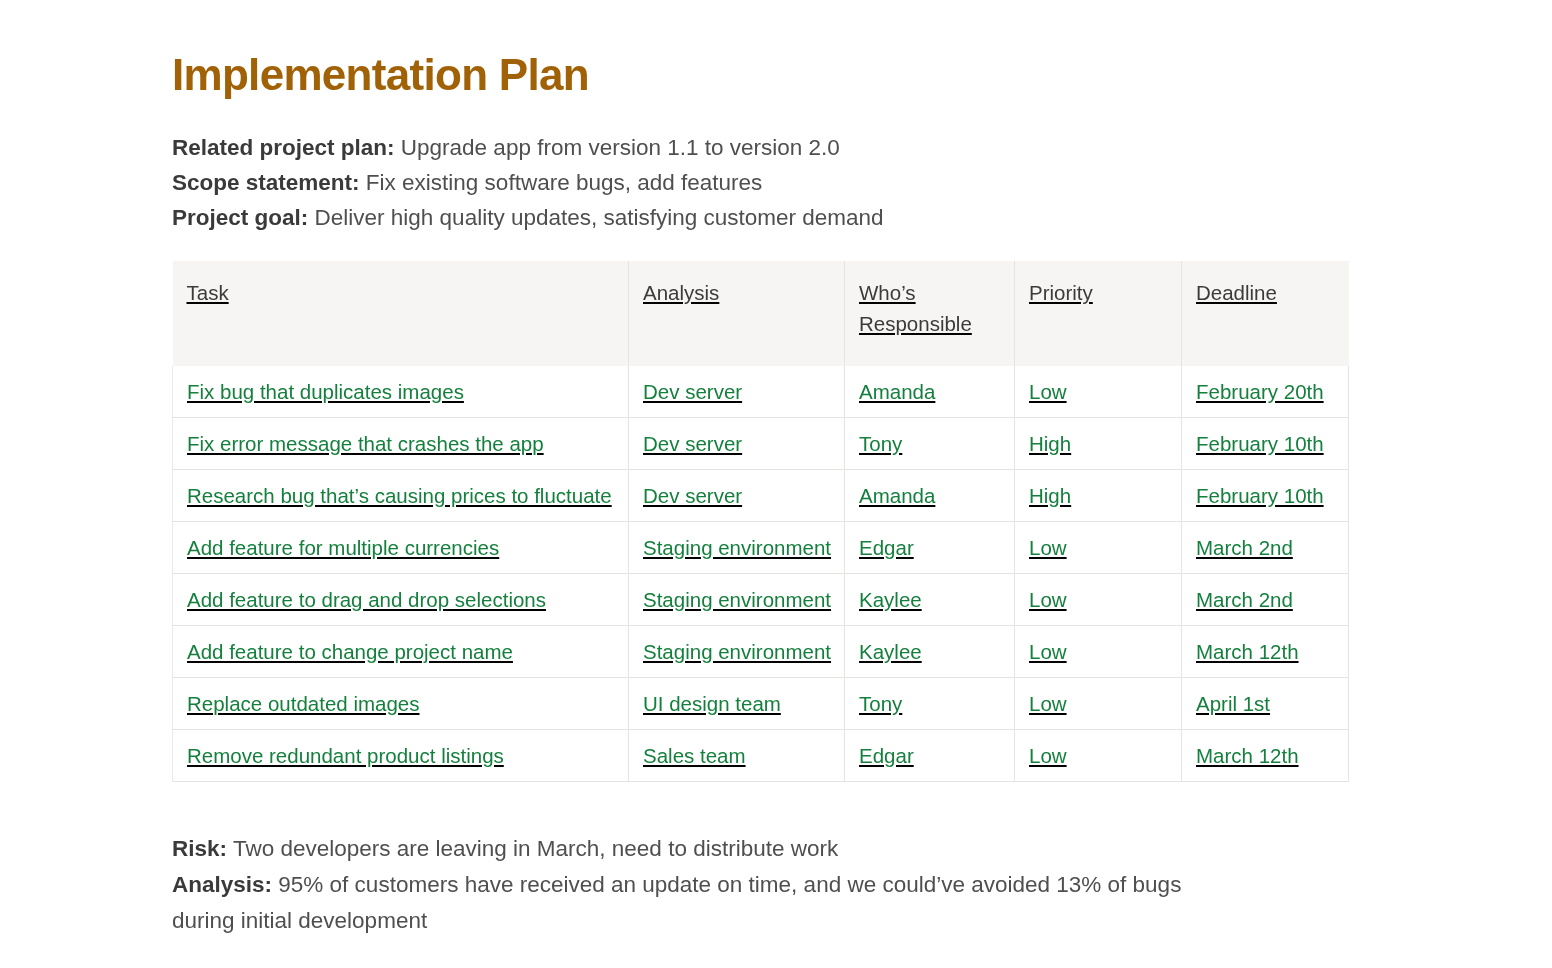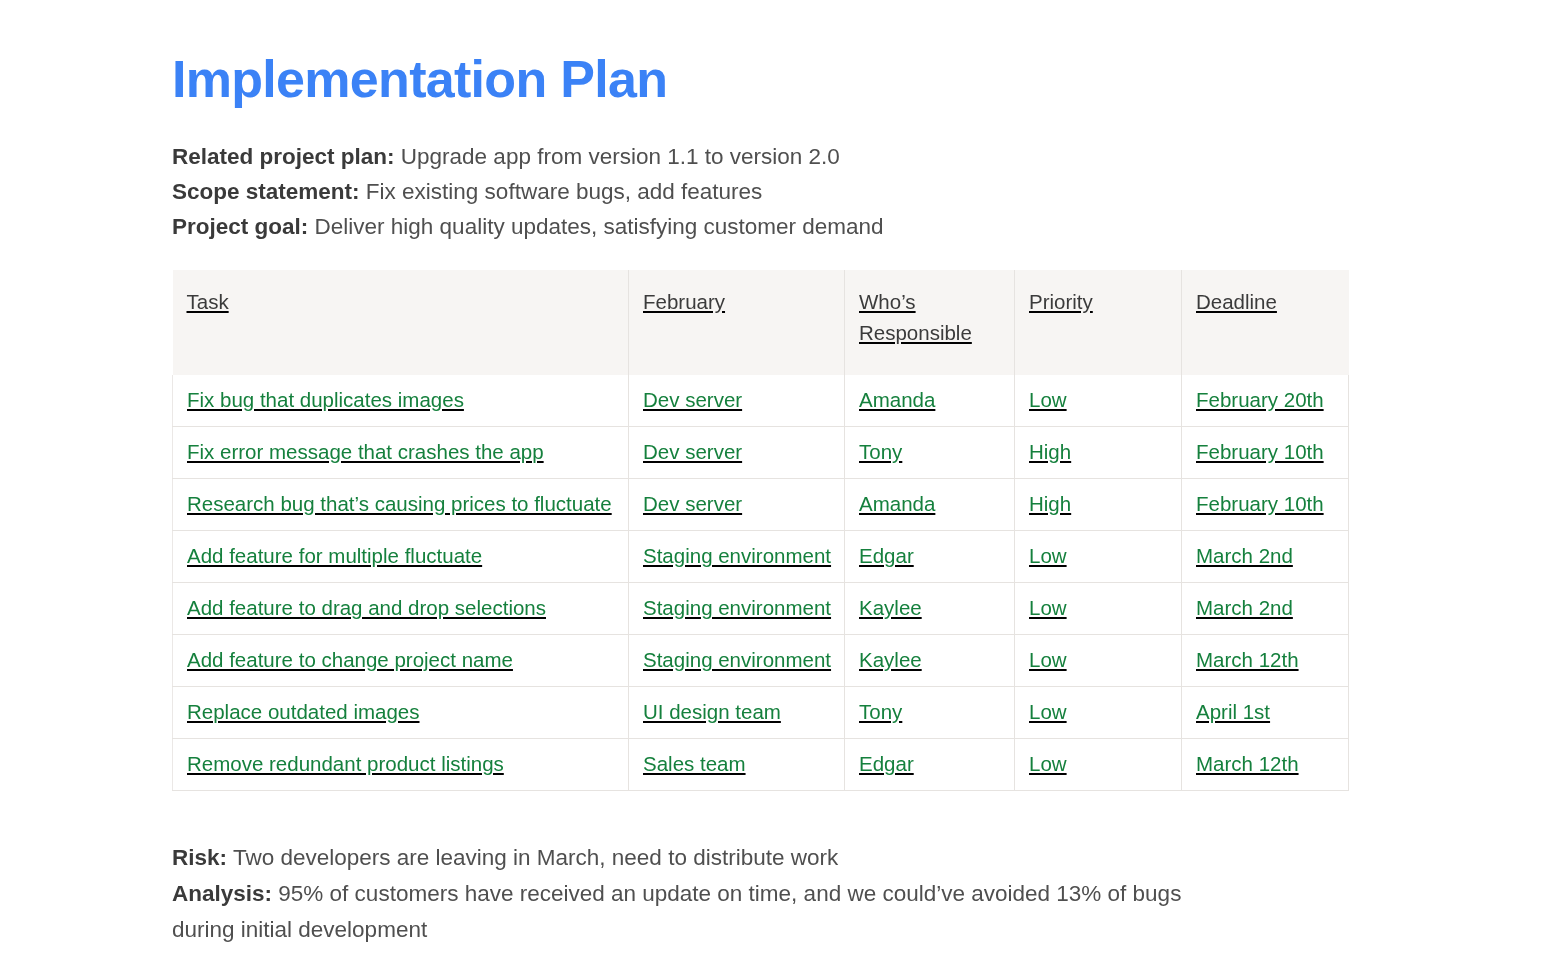--- a/index.html
+++ b/index.html
@@ -17,23 +17,23 @@
 
   .page {
     position: relative;
     width: 1552px;
     height: 968px;
     box-sizing: border-box;
     padding: 52px 0 0 172px;
   }
 
   .doc-title {
-    font-size: 52px;
+    font-size: 44px;
     font-weight: bold;
-    color: #3b82f6;
+    color: #a16207;
     letter-spacing: -0.7px;
     line-height: 1.05;
     margin: 0 0 26px 0;
   }
 
   .intro-block {
     margin-bottom: 26px;
     margin-top: 32px;
   }
   .intro-line {
@@ -136,21 +136,21 @@
     <colgroup>
       <col class="c-task">
         <col class="c-res">
         <col class="c-who">
         <col class="c-pri">
         <col class="c-dead">
     </colgroup>
     <thead>
       <tr>
         <th>Task</th>
-        <th>February</th>
+        <th>Analysis</th>
         <th>Who’s Responsible</th>
         <th>Priority</th>
         <th>Deadline</th>
       </tr>
     </thead>
     <tbody>
       <tr>
         <td>Fix bug that duplicates images</td>
         <td>Dev server</td>
         <td>Amanda</td>
@@ -165,21 +165,21 @@
         <td>February 10th</td>
       </tr>
       <tr>
         <td>Research bug that’s causing prices to fluctuate</td>
         <td>Dev server</td>
         <td>Amanda</td>
         <td>High</td>
         <td>February 10th</td>
       </tr>
       <tr>
-        <td>Add feature for multiple fluctuate</td>
+        <td>Add feature for multiple currencies</td>
         <td>Staging environment</td>
         <td>Edgar</td>
         <td>Low</td>
         <td>March 2nd</td>
       </tr>
       <tr>
         <td>Add feature to drag and drop selections</td>
         <td>Staging environment</td>
         <td>Kaylee</td>
         <td>Low</td>

